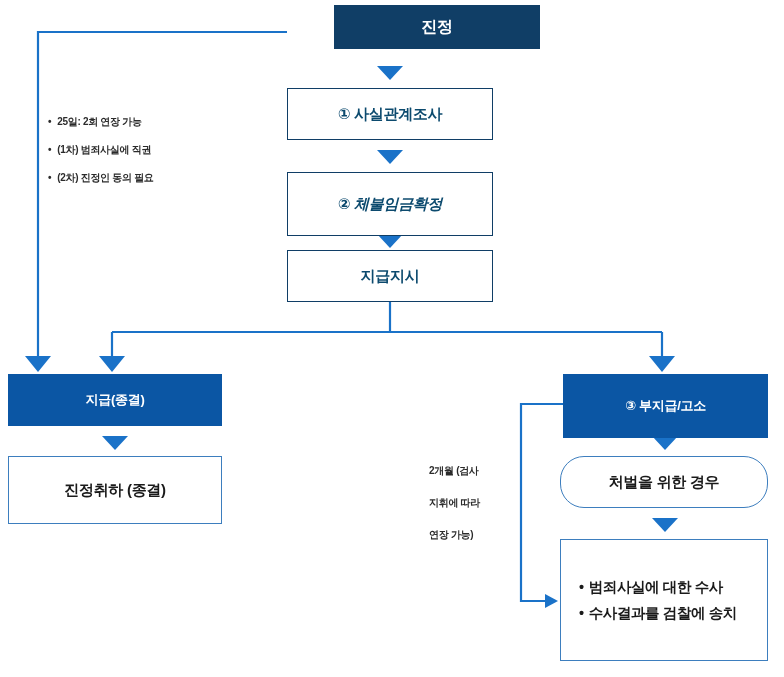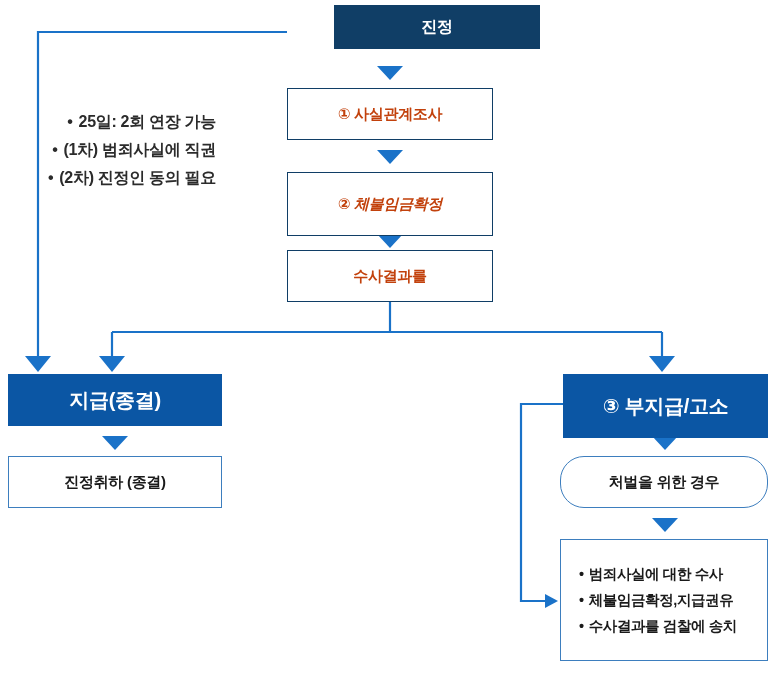--- a/index.html
+++ b/index.html
@@ -26,26 +26,26 @@
     letter-spacing: -0.3px;
   }
   .node.navy {
     background: #103E66;
     color: #ffffff;
     font-size: 16px;
   }
   .node.blue {
     background: #0B56A4;
     color: #ffffff;
-    font-size: 20px;
+    font-size: 13px;
   }
   .node.outline-navy {
     background: #ffffff;
     border: 1.6px solid #103E66;
-    color: #c2410c;
+    color: #0c4a6e;
     font-size: 15px;
   }
   .node.outline-blue {
     background: #ffffff;
     border: 1.6px solid #3D7EBE;
     color: #1a1a1a;
     font-size: 15px;
   }
   .bullets {
     position: absolute;
@@ -64,26 +64,25 @@
     line-height: 26px;
     letter-spacing: -0.4px;
     white-space: nowrap;
   }
   .bullets .bline::before {
     content: "\2022";
     margin-right: 5px;
   }
   .note {
     position: absolute;
-    font-size: 16px;
+    font-size: 10px;
     font-weight: bold;
     color: #2b2b2b;
     letter-spacing: -0.3px;
     white-space: nowrap;
-    text-align: right;
   }
   .note .nline {
     line-height: 28px;
   }
   .note.bulleted .nline::before {
     content: "\2022";
     margin-right: 6px;
   }
   .note.plain .nline {
     line-height: 32px;
@@ -162,45 +161,49 @@
 
   <div class="node outline-navy" style="left:287px; top:88px; width:206px; height:52px;">
     <span>① 사실관계조사</span>
   </div>
 
   <div class="node outline-navy" style="left:287px; top:172px; width:206px; height:64px;font-style:italic;">
     <span>② 체불임금확정</span>
   </div>
 
   <div class="node outline-navy" style="left:287px; top:250px; width:206px; height:52px;">
-    <span>수사결과를</span>
+    <span>지급지시</span>
   </div>
 
   <div class="node blue" style="left:8px; top:374px; width:214px; height:52px;">
     <span>지급(종결)</span>
   </div>
 
-  <div class="node outline-blue" style="left:8px; top:456px; width:214px; height:52px;">
+  <div class="node outline-blue" style="left:8px; top:456px; width:214px; height:68px;">
     <span>진정취하 (종결)</span>
   </div>
 
   <div class="node blue" style="left:563px; top:374px; width:205px; height:64px;">
     <span>③ 부지급/고소</span>
   </div>
 
   <div class="node outline-blue" style="left:560px; top:456px; width:208px; height:52px;border-radius:24px;">
     <span>처벌을 위한 경우</span>
   </div>
 
   <div class="bullets" style="left:560px; top:539px; width:208px; height:122px;">
     <div class="bline">범죄사실에 대한 수사</div>
-    <div class="bline">체불임금확정,지급권유</div>
     <div class="bline">수사결과를 검찰에 송치</div>
   </div>
 
   <div class="note bulleted" style="left:48px; top:108px;">
     <div class="nline">25일: 2회 연장 가능</div>
     <div class="nline">(1차) 범죄사실에 직권</div>
     <div class="nline">(2차) 진정인 동의 필요</div>
   </div>
 
+  <div class="note plain" style="left:429px; top:455px;">
+    <div class="nline">2개월 (검사</div>
+    <div class="nline">지휘에 따라</div>
+    <div class="nline">연장 가능)</div>
+  </div>
 
 </div>
 
 </body></html>

